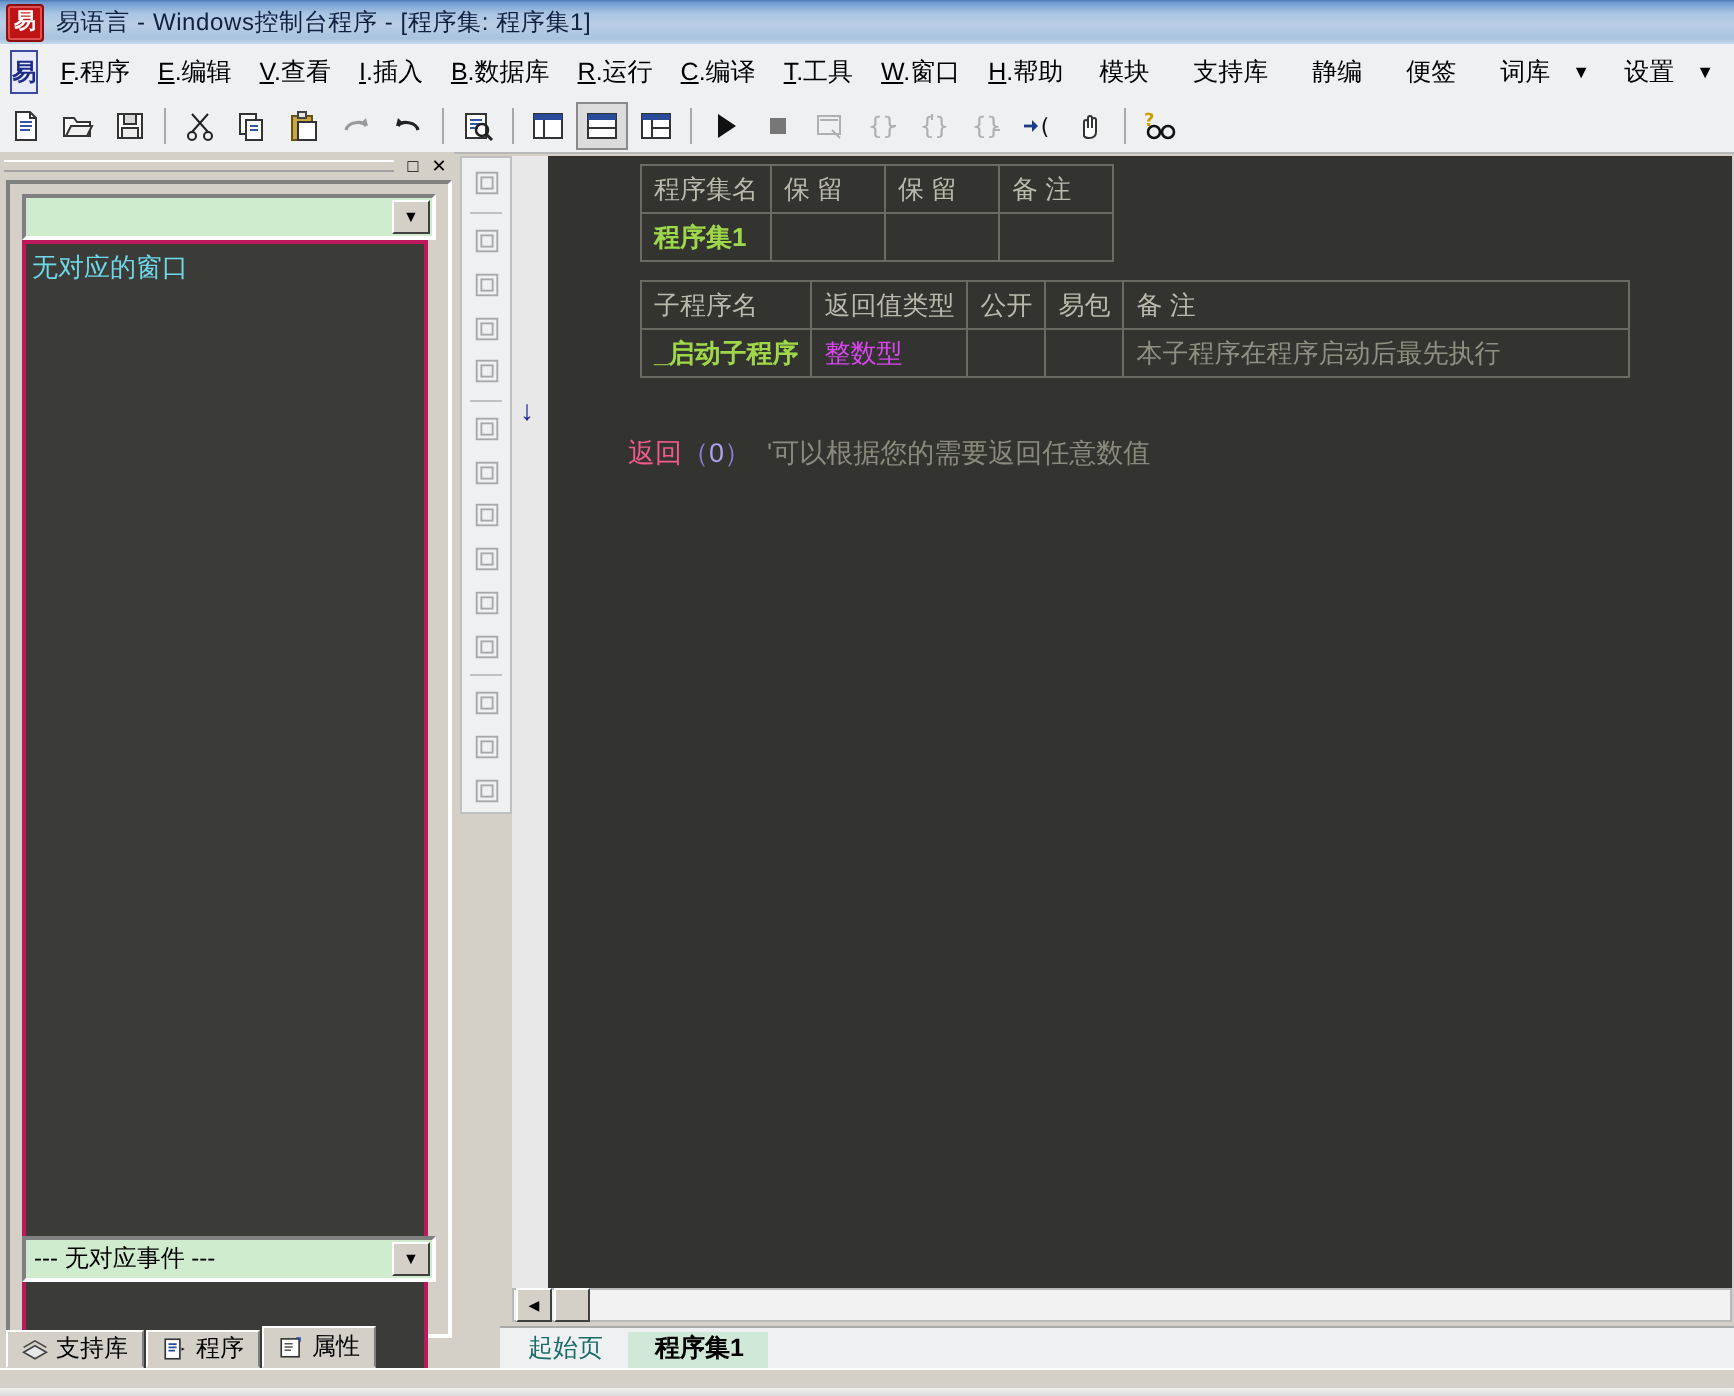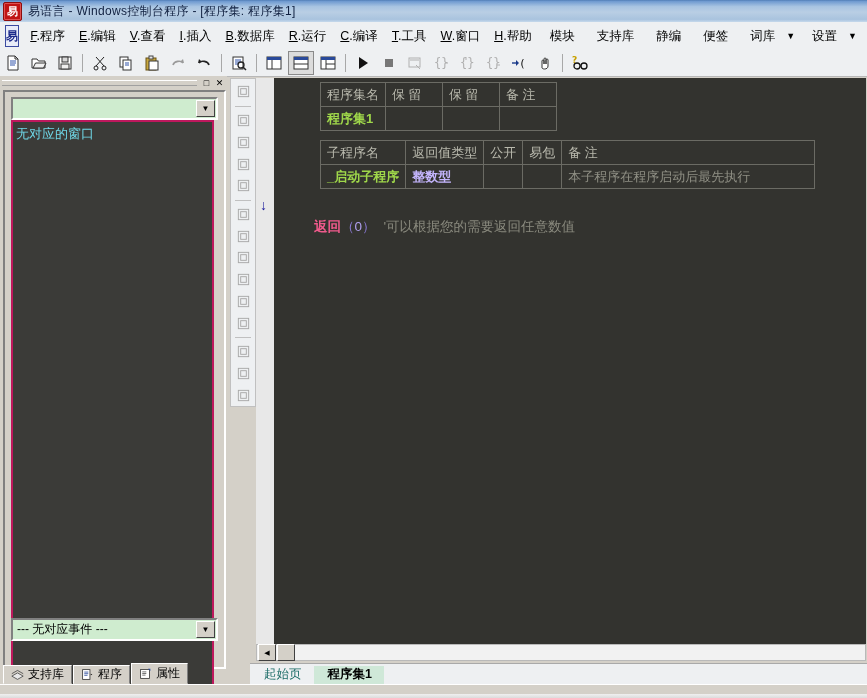--- a/index.html
+++ b/index.html
@@ -142,28 +142,28 @@
   table.etbl td{
     border:1px solid #6b6b64;padding:1px 6px;height:21px;color:#b9b9ad;
     vertical-align:middle;white-space:nowrap;
   }
   table.etbl td.hdr{color:#b9b9ad;}
   .t1{position:absolute;left:46px;top:4px;}
   .t1 td.v{color:#9fd74a;font-weight:bold;}
   .t1 td{min-width:44px;}
   .t2{position:absolute;left:46px;top:62px;}
   .t2 td.name{color:#9fd74a;font-weight:bold;}
-  .t2 td.type{color:#c4b5fd;font-weight:bold;}
+  .t2 td.type{color:#d946ef;font-weight:normal;}
   .t2 td.note{color:#8f8f84;}
   .codeline{position:absolute;font-size:13.5px;white-space:nowrap;}
   .l1{left:16px;top:118px;}
   .l2{left:40px;top:140px;}
   .plus{color:#7b7b70;letter-spacing:0;margin-right:5px;font-size:12px;}
   .kw-cyan{color:#45c8dc;font-weight:bold;}
-  .kw-pink{color:#f05a8c;font-weight:bold;}
+  .kw-pink{color:#f05a8c;font-weight:normal;}
   .paren{color:#8b7ad6;}
   .str{color:#e0d24a;}
   .num{color:#b0a0ee;}
   .cmt{color:#8a8a7e;}
   .tick{color:#8a8a7e;}
 
   
   .hscroll{
     position:absolute;left:256px;top:644px;width:610px;height:17px;
     background:#f2f2f2;border:1px solid #b9b9b9;box-sizing:border-box;display:flex;align-items:center;

